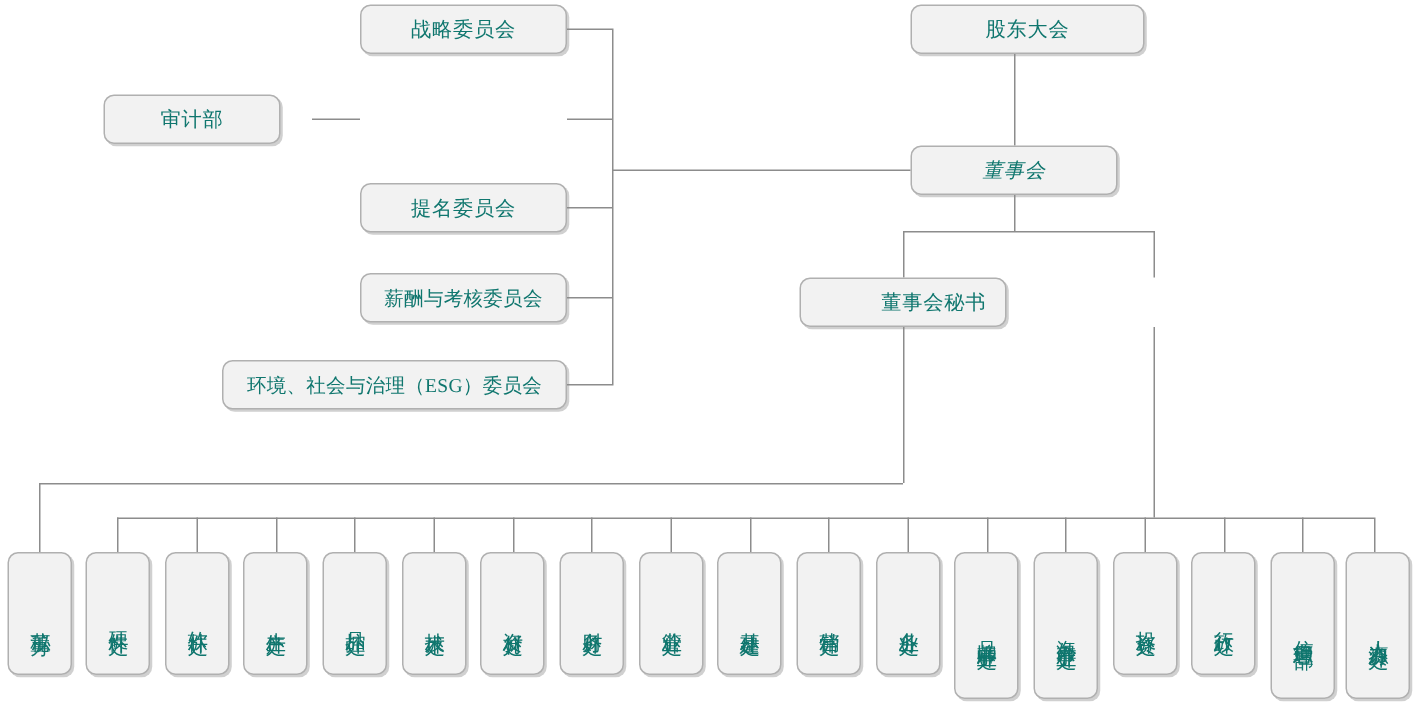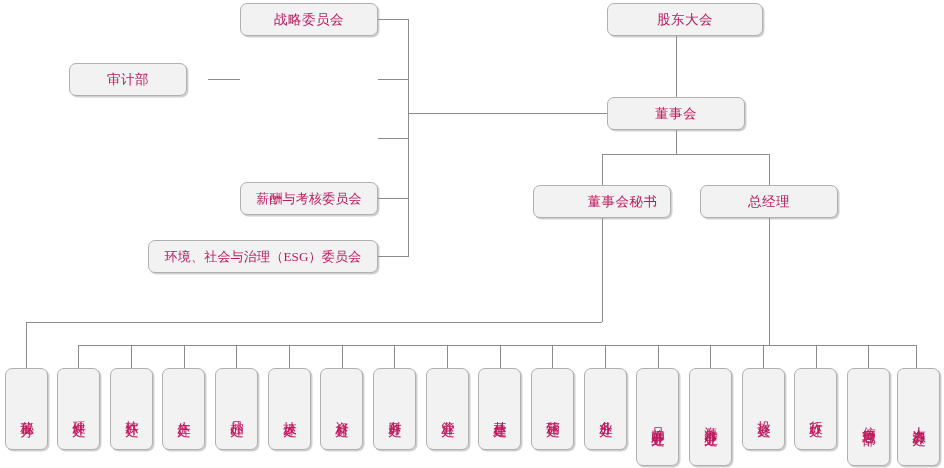--- a/index.html
+++ b/index.html
@@ -17,21 +17,21 @@
   }
   .node {
     position: absolute;
     box-sizing: border-box;
     background: #f2f2f2;
     border: 1px solid #b0b0b0;
     border-radius: 7px;
     display: flex;
     align-items: center;
     justify-content: center;
-    color: #be185d;
+    color: #0f766e;
     font-size: 13.5px;
     letter-spacing: 0.5px;
     box-shadow: 1.5px 1.5px 0 rgba(170,170,170,0.55);
     text-align: center;
     line-height: 1.18;
   }
   .node.vert {
     writing-mode: vertical-rl;
     text-orientation: upright;
     letter-spacing: 1.5px;
@@ -50,29 +50,32 @@
 <body>
 
 <div id="canvas">
 
   <div class="node" style="left:607px; top:3px; width:156px; height:33px;">
     <span>股东大会</span>
   </div>
 
   <div class="line v" style="left:676px; top:36px; height:61px;"></div>
 
-  <div class="node" style="left:607px; top:97px; width:138px; height:33px;">
+  <div class="node" style="left:607px; top:97px; width:138px; height:33px;font-style:italic;">
     <span>董事会</span>
   </div>
 
   <div class="node" style="left:240px; top:3px; width:138px; height:33px;">
     <span>战略委员会</span>
   </div>
 
 
+  <div class="node" style="left:240px; top:122px; width:138px; height:33px;">
+    <span>提名委员会</span>
+  </div>
 
   <div class="node wide-label" style="left:148px; top:240px; width:230px; height:33px;">
     <span>环境、社会与治理（ESG）委员会</span>
   </div>
 
   <div class="node wide-label" style="left:240px; top:182px; width:138px; height:33px;">
     <span>薪酬与考核委员会</span>
   </div>
 
   <div class="node" style="left:69px; top:63px; width:118px; height:33px;">
@@ -93,23 +96,20 @@
 
   <div class="line v" style="left:676px; top:130px; height:24px;"></div>
   <div class="line h" style="left:602px; top:154px; width:168px;"></div>
   <div class="line v" style="left:602px; top:154px; height:31px;"></div>
   <div class="line v" style="left:769px; top:154px; height:31px;"></div>
 
   <div class="node" style="left:533px; top:185px; width:138px; height:33px;padding-left:41px;">
     <span>董事会秘书</span>
   </div>
 
-  <div class="node" style="left:700px; top:185px; width:138px; height:33px;">
-    <span>总经理</span>
-  </div>
 
   <div class="line v" style="left:602px; top:218px; height:104px;"></div>
   <div class="line v" style="left:769px; top:218px; height:127px;"></div>
 
   <div class="line h" style="left:26px; top:322px; width:576px;"></div>
   <div class="line v" style="left:26px; top:322px; height:46px;"></div>
 
   <div class="line h" style="left:78px; top:345px; width:838px;"></div>
 
   <div class="node vert" style="left:5px; top:368px; width:43px; height:82px;">

